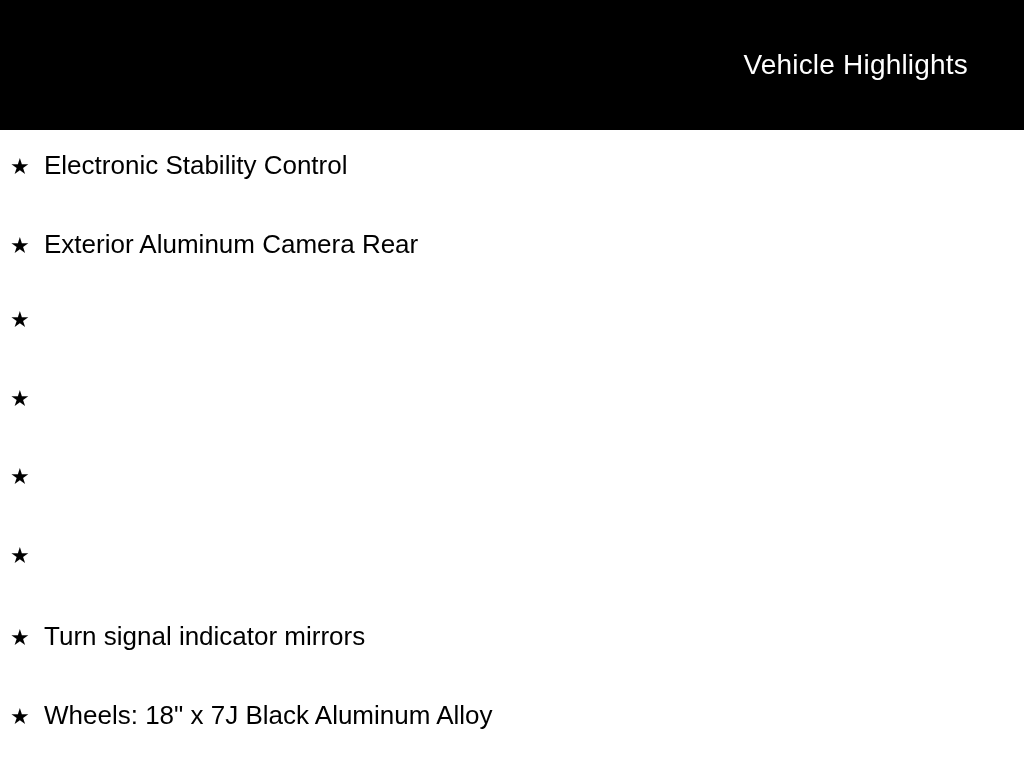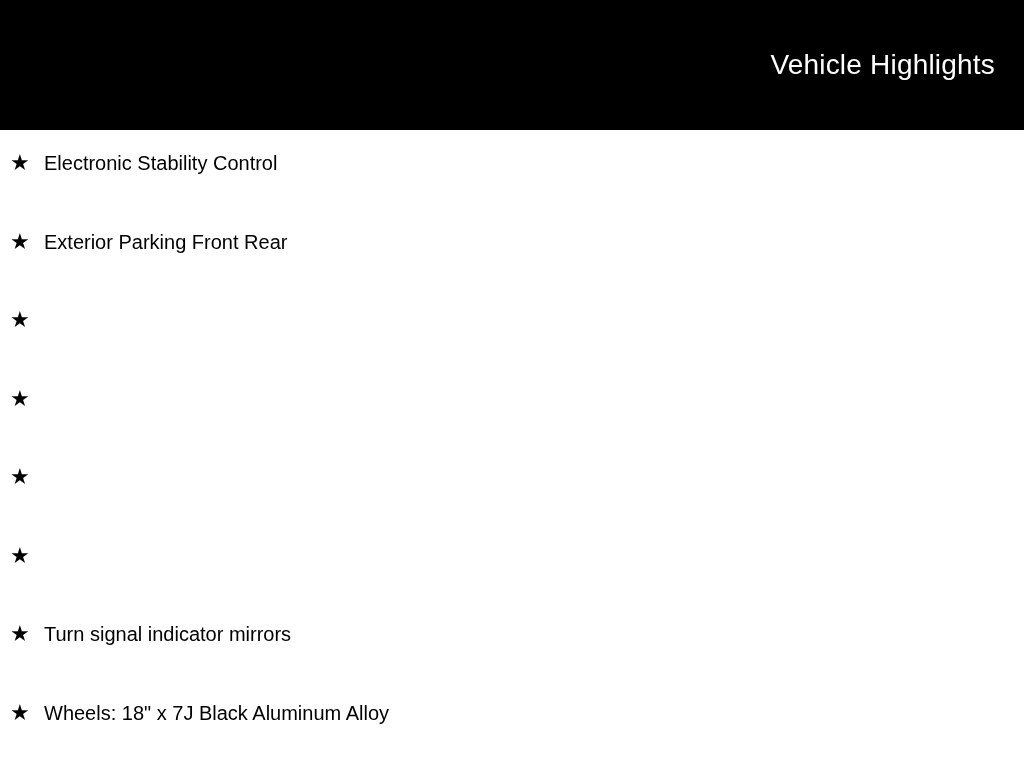--- a/index.html
+++ b/index.html
@@ -20,21 +20,21 @@
     background: #ffffff;
   }
   .header-bar {
     width: 100%;
     height: 130px;
     background: #000000;
     display: flex;
     align-items: center;
     justify-content: flex-end;
     box-sizing: border-box;
-    padding-right: 29px;
+    padding-right: 56px;
   }
   .header-title {
     color: #ffffff;
     font-size: 28px;
     font-weight: 400;
     letter-spacing: 0.2px;
     line-height: 1;
   }
   .features-list {
     list-style: none;
@@ -52,42 +52,42 @@
   .bullet-star {
     color: #000000;
     font-size: 22px;
     line-height: 1;
     width: 34px;
     flex: 0 0 34px;
     display: inline-block;
   }
   .feature-label {
     color: #000000;
-    font-size: 20px;
+    font-size: 26px;
     line-height: 1;
     white-space: nowrap;
   }
 </style>
 </head>
 <body>
 
 <div class="page">
 
   <div class="header-bar">
     <div class="header-title">Vehicle Highlights</div>
   </div>
 
   <ul class="features-list">
     <li class="feature-item">
       <span class="bullet-star">★</span>
       <span class="feature-label">Electronic Stability Control</span>
     </li>
     <li class="feature-item">
       <span class="bullet-star">★</span>
-      <span class="feature-label">Exterior Parking Front Rear</span>
+      <span class="feature-label">Exterior Aluminum Camera Rear</span>
     </li>
     <li class="feature-item">
       <span class="bullet-star">★</span>
     </li>
     <li class="feature-item">
       <span class="bullet-star">★</span>
     </li>
     <li class="feature-item">
       <span class="bullet-star">★</span>
     </li>

